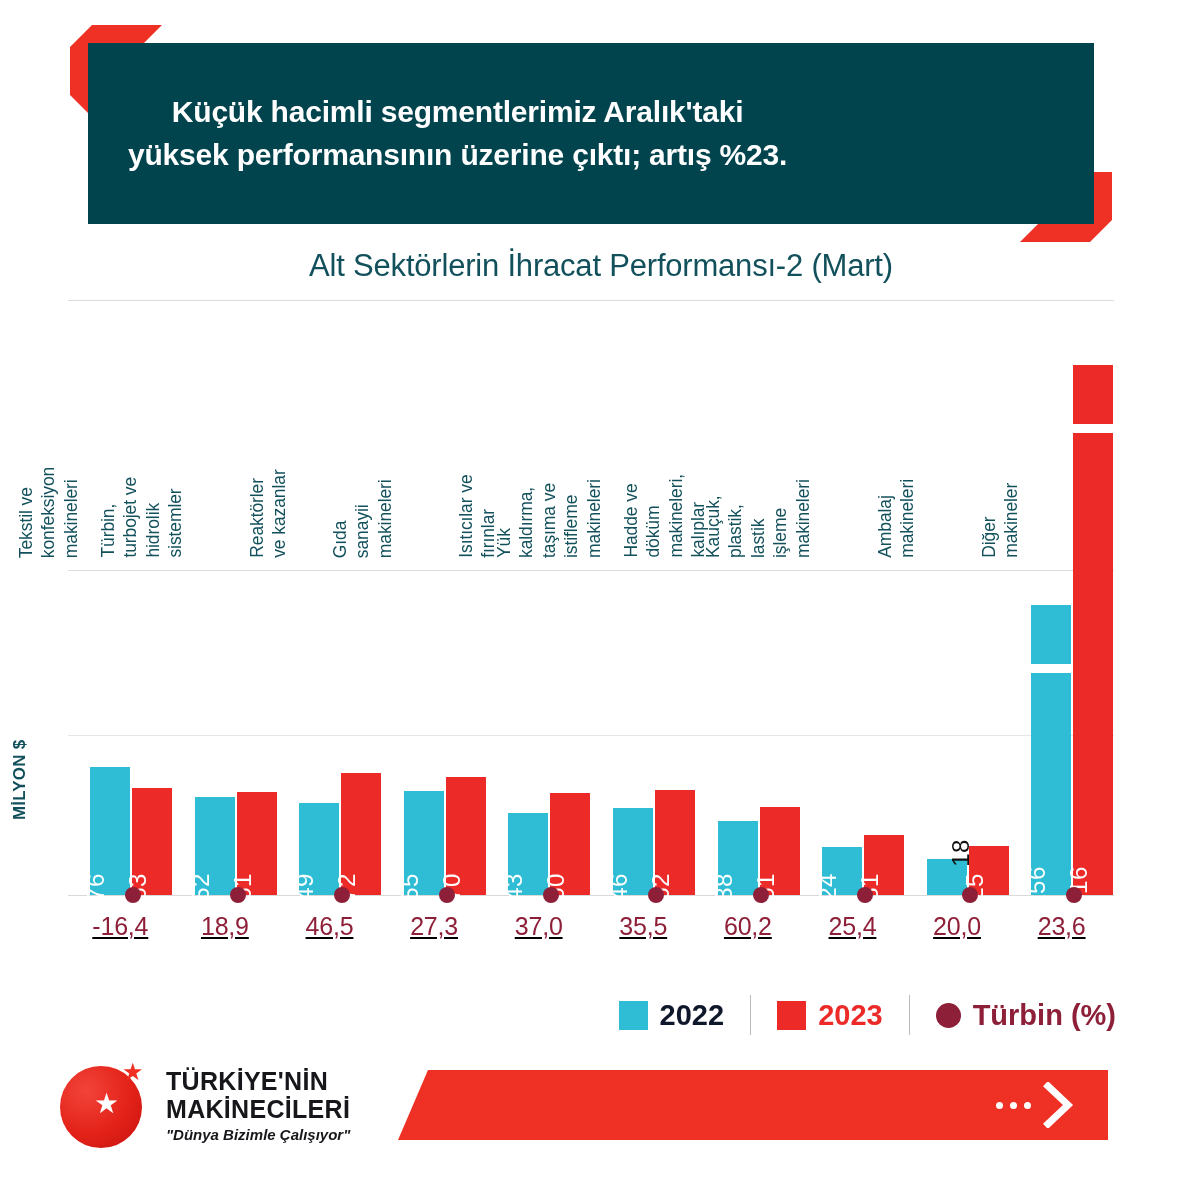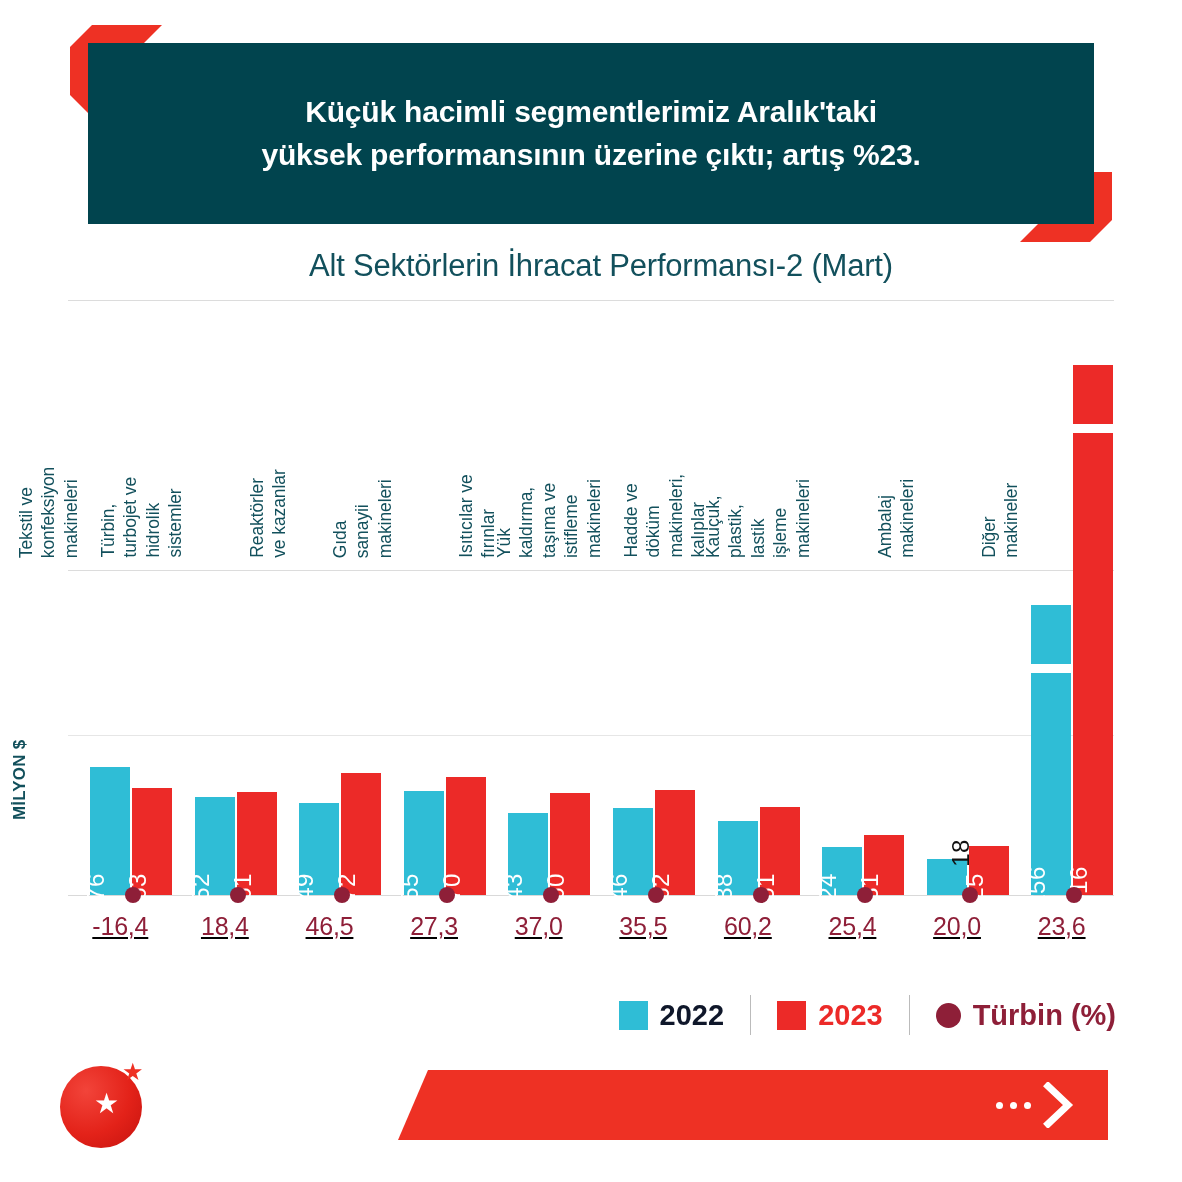--- a/index.html
+++ b/index.html
@@ -26,21 +26,21 @@
   }
   #corner-accent-br {
     right: -18px; bottom: -18px;
     width: 92px; height: 92px;
     background: #EE3124;
     clip-path: polygon(92px 22px, 92px 70px, 70px 92px, 0 92px, 22px 70px, 70px 70px, 70px 22px);
   }
   #header-box {
     position: absolute; inset: 0;
     background: #01444E;
-    display: flex; align-items: center; justify-content: center;
+    display: flex; align-items: center; 
     z-index: 2;
   }
   #header-title {
     color: #ffffff;
     font-size: 30px;
     font-weight: bold;
     line-height: 1.42;
     text-align: center;
     letter-spacing: -0.2px;
     white-space: pre-line;
@@ -379,21 +379,21 @@
         </div>
         <div class="bar bar-2023" style="height: 530px; background: rgb(236, 42, 40);">
           <span class="bar-value">316</span>
           <div class="bar-break" style="bottom: 462px;"></div>
         </div>
         <span class="change-dot" style="background: rgb(142, 31, 56);"></span>
       </div>
     </div>
   <div id="change-row">
       <div class="change-cell">-16,4</div>
-      <div class="change-cell">18,4</div>
+      <div class="change-cell">18,9</div>
       <div class="change-cell">46,5</div>
       <div class="change-cell">27,3</div>
       <div class="change-cell">37,0</div>
       <div class="change-cell">35,5</div>
       <div class="change-cell">60,2</div>
       <div class="change-cell">25,4</div>
       <div class="change-cell">20,0</div>
       <div class="change-cell">23,6</div>
     </div>
 </div>
@@ -415,20 +415,25 @@
   </div>
 </div>
 
 <div id="footer">
   <div id="logo-block">
     <div id="logo-mark">
       <div id="logo-circle"></div>
       <span class="logo-star" id="logo-star-big">★</span>
       <span class="logo-star" id="logo-star-small">★</span>
     </div>
+    <div id="logo-text">
+      <span class="logo-line">TÜRKİYE'NİN</span>
+      <span class="logo-line">MAKİNECİLERİ</span>
+      <span id="logo-slogan">"Dünya Bizimle Çalışıyor"</span>
+    </div>
   </div>
   <div id="arrow-banner" style="background: rgb(238, 49, 36);">
     <div id="arrow-glyph">
       <span class="arrow-dot"></span>
       <span class="arrow-dot"></span>
       <span class="arrow-dot"></span>
       <svg id="arrow-chevron" width="34" height="46" viewBox="0 0 34 46">
         <path d="M6 4 L26 23 L6 42" fill="none" stroke="#ffffff" stroke-width="7" stroke-linecap="square" stroke-linejoin="miter"></path>
       </svg>
     </div>

